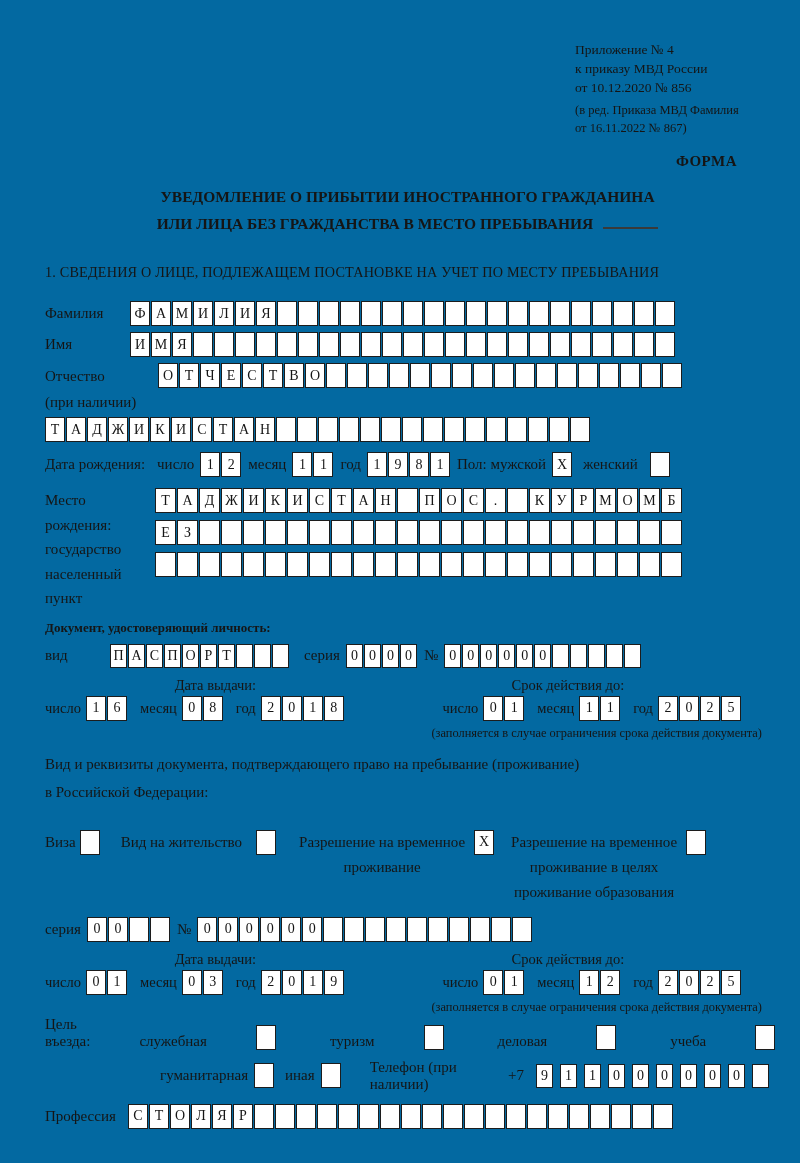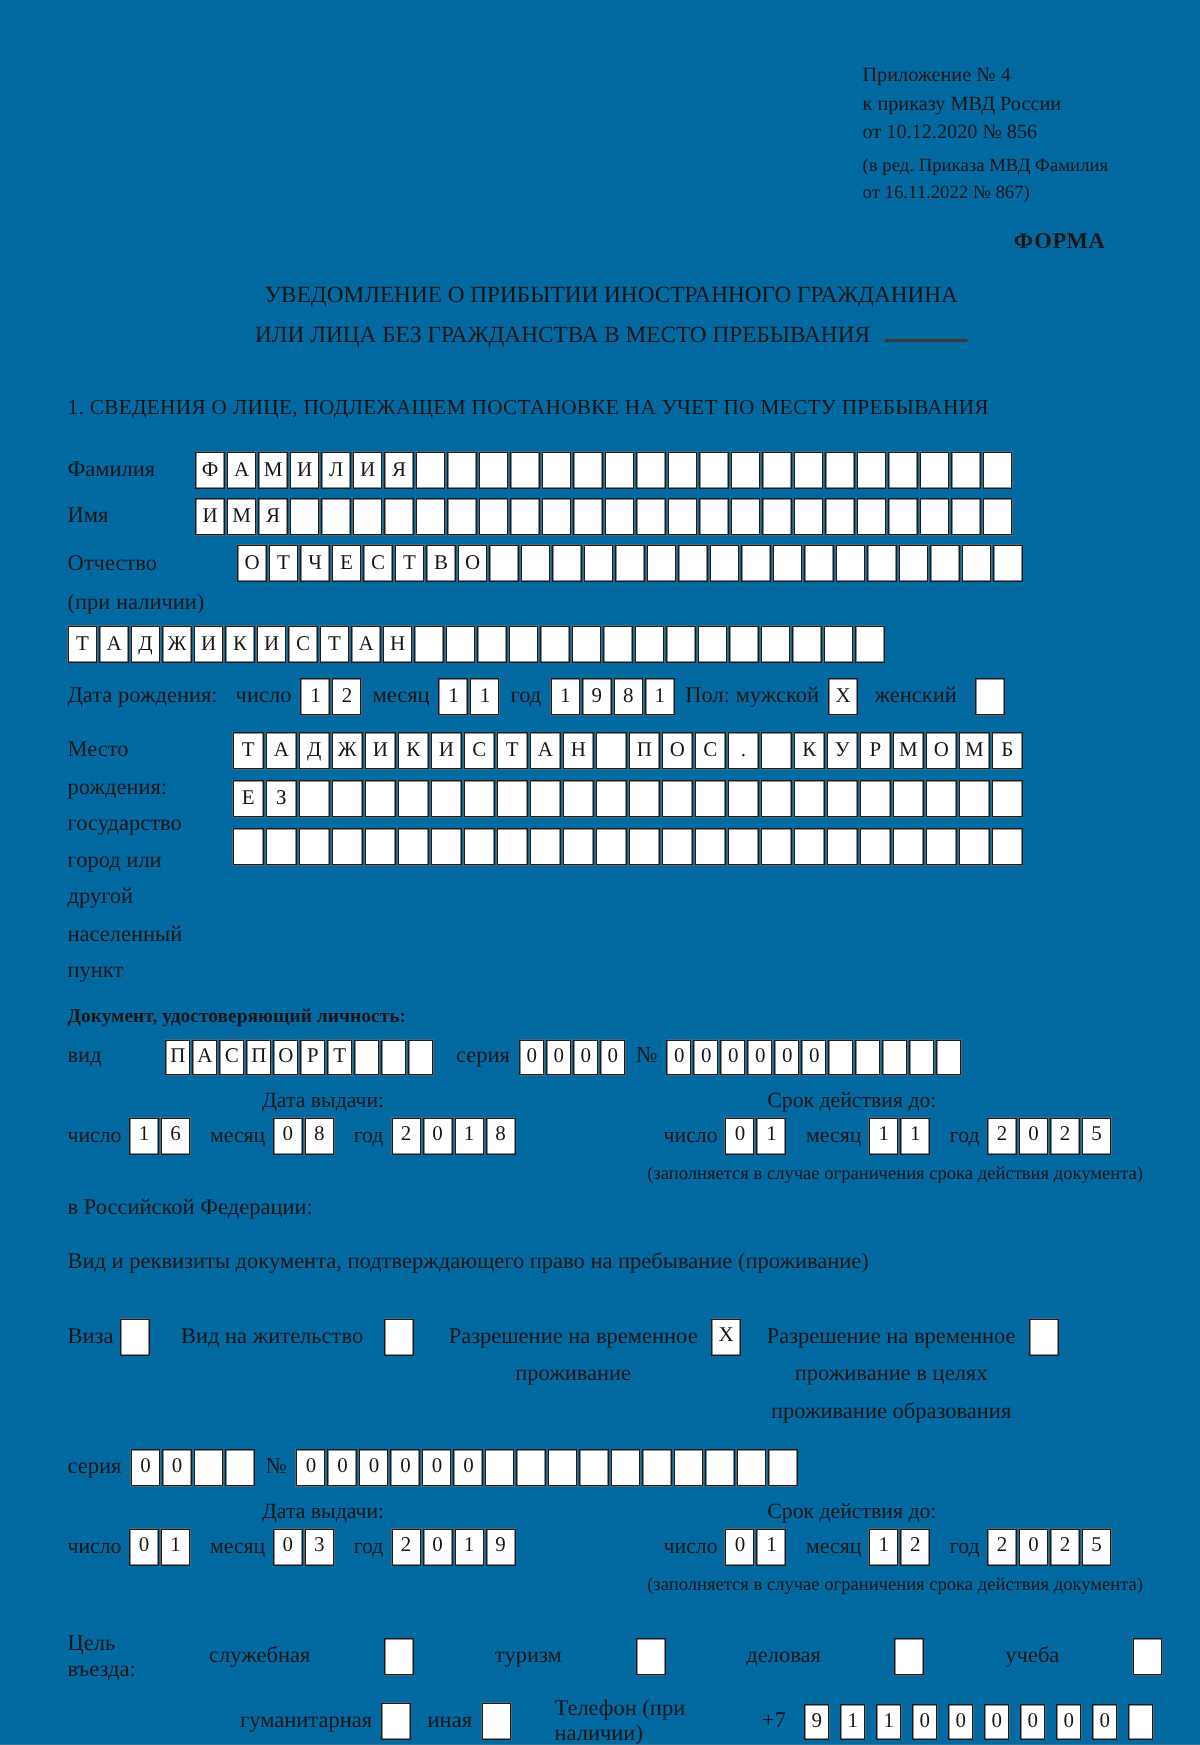--- a/index.html
+++ b/index.html
@@ -5,21 +5,21 @@
   * { box-sizing: border-box; margin: 0; padding: 0; }
   body { background:#888; font-family:"Liberation Serif","DejaVu Serif",serif; color:#151515; }
   .page { width:800px; height:1163px; background:#0369a1; margin:0 auto; overflow:hidden;
           padding:40px 30px 0 45px; position:relative; }
 
   
   .annex { margin-left:auto; width:195px; font-size:13.5px; line-height:19px; }
   .annex-note { margin-left:auto; width:195px; font-size:12.5px; line-height:18px; margin-top:4px; }
   .forma { text-align:right; padding-right:33px; font-weight:bold; font-size:15px; margin-top:16px; letter-spacing:.5px; }
 
-  .title { text-align:center; font-weight:normal; font-size:15.5px; line-height:27px; margin-top:13px; }
+  .title { text-align:center; font-weight:bold; font-size:15.5px; line-height:27px; margin-top:13px; }
   .t-underline { display:inline-block; width:55px; border-bottom:2px solid #3a3a3a; margin-left:10px; }
   .sec1 { font-weight:normal; font-size:14.2px; margin-top:27px; letter-spacing:.2px; }
 
   .form { margin-top:20px; font-size:15px; }
   .frow { display:flex; align-items:flex-start; margin-bottom:6px; }
   .fl { flex:none; line-height:25px; }
   .fl2 { line-height:26px; }
   .cells { display:flex; flex:none; }
   .cell { display:inline-flex; flex:none; align-items:center; justify-content:center;
           width:20px; height:25px; border:1.5px solid #1c1c1c; margin-right:1px;
@@ -41,21 +41,21 @@
   .dgrp .lw { margin-right:5px; } .dgrp .lm { margin:0 5px 0 12px; }
   .right-grp { margin-left:auto; padding-right:28px; }
   .note-r { text-align:right; font-size:12.4px; margin-top:5px; padding-right:8px; }
 
   .plain { margin-top:10px; line-height:26px; }
   .opt-row { display:flex; align-items:flex-start; margin-top:5px; }
   .opt { display:flex; align-items:flex-start;margin-top:20px; }
   .opt-txt { text-align:center; line-height:25px; }
   .opt .cell { margin-left:9px; }
 
-  .purpose { display:flex; align-items:center; margin-top:24px;gap:43px; }
+  .purpose { display:flex; align-items:flex-end; margin-top:1px;gap:43px; }
   .purpose .cell, .purpose2 .cell { margin-left:6px; }
   .purpose2 { display:flex; align-items:center; margin-top:9px; margin-left:115px; }
 </style>
 </head>
 <body>
 
 <div class="page">
 
   <div class="annex">
     <div>Приложение № 4</div>
@@ -228,21 +228,20 @@
       <span class="gap6"><span>Пол:</span>&nbsp;<span>мужской</span></span>
       <span class="cell">X</span>
       <span class="gap6" style="margin-left:10px">женский</span>
       <span class="cell" style="margin-left:6px"></span>
     </div>
 
     <div class="frow" style="margin-bottom:0">
       <div class="fl" style="width:110px; line-height:24.5px">
         <div>Место рождения:</div>
         <div>государство</div>
-        <div>город или другой</div>
         <div>населенный пункт</div>
       </div>
       <div class="rows w21">
         <div class="cells">
             <span class="cell">Т</span>
             <span class="cell">А</span>
             <span class="cell">Д</span>
             <span class="cell">Ж</span>
             <span class="cell">И</span>
             <span class="cell">К</span>
@@ -398,22 +397,22 @@
           <span class="cells">
             <span class="cell">2</span>
             <span class="cell">0</span>
             <span class="cell">2</span>
             <span class="cell">5</span>
           </span>
       </div>
     </div>
     <div class="note-r">(заполняется в случае ограничения срока действия документа)</div>
 
+    <div class="plain">Вид и реквизиты документа, подтверждающего право на пребывание (проживание)</div>
     <div class="plain" style="margin-top:2px">в Российской Федерации:</div>
-    <div class="plain">Вид и реквизиты документа, подтверждающего право на пребывание (проживание)</div>
 
     <div class="opt-row">
       <div class="opt">
         <span class="opt-txt">Виза</span>
         <span class="cell" style="margin-left:4px"></span>
       </div>
       <div class="opt" style="margin-left:20px">
         <span class="opt-txt">Вид на жительство</span>
         <span class="cell" style="margin-left:14px"></span>
       </div>

